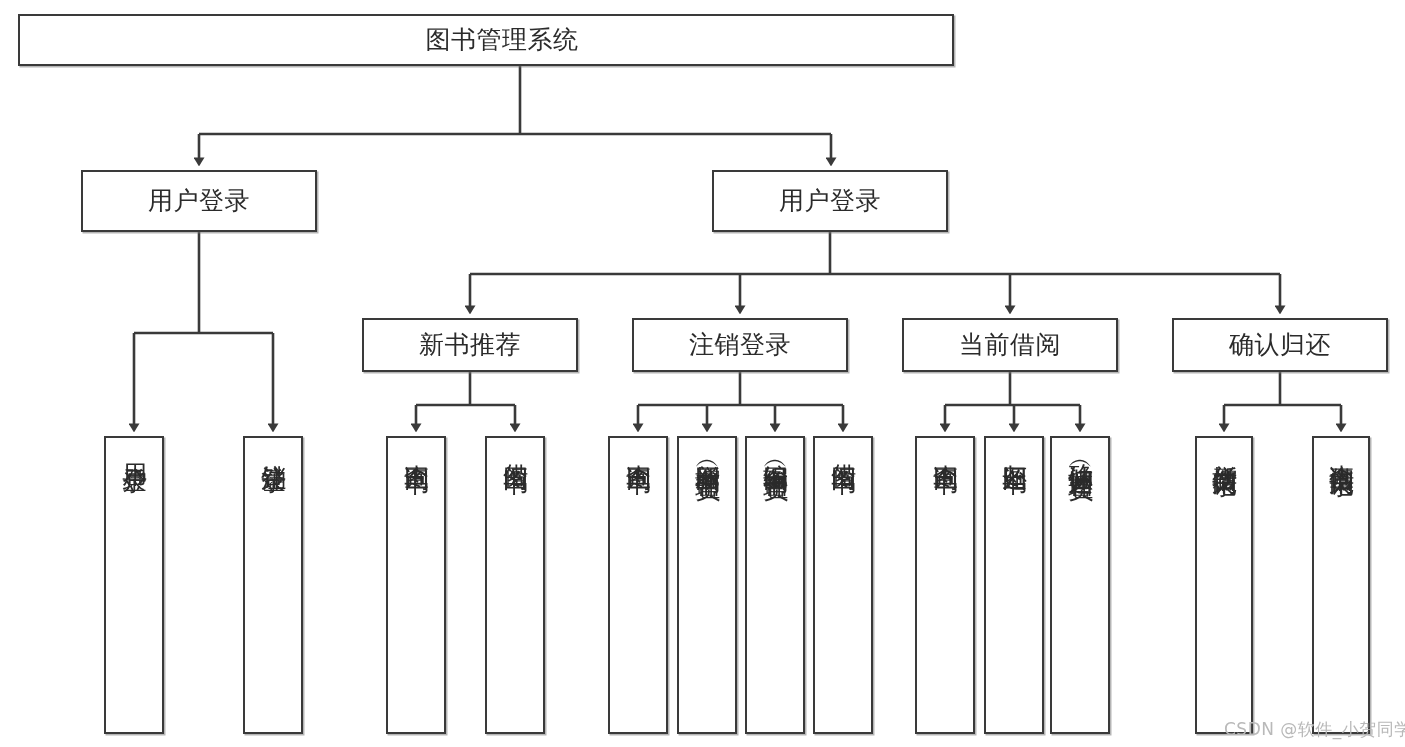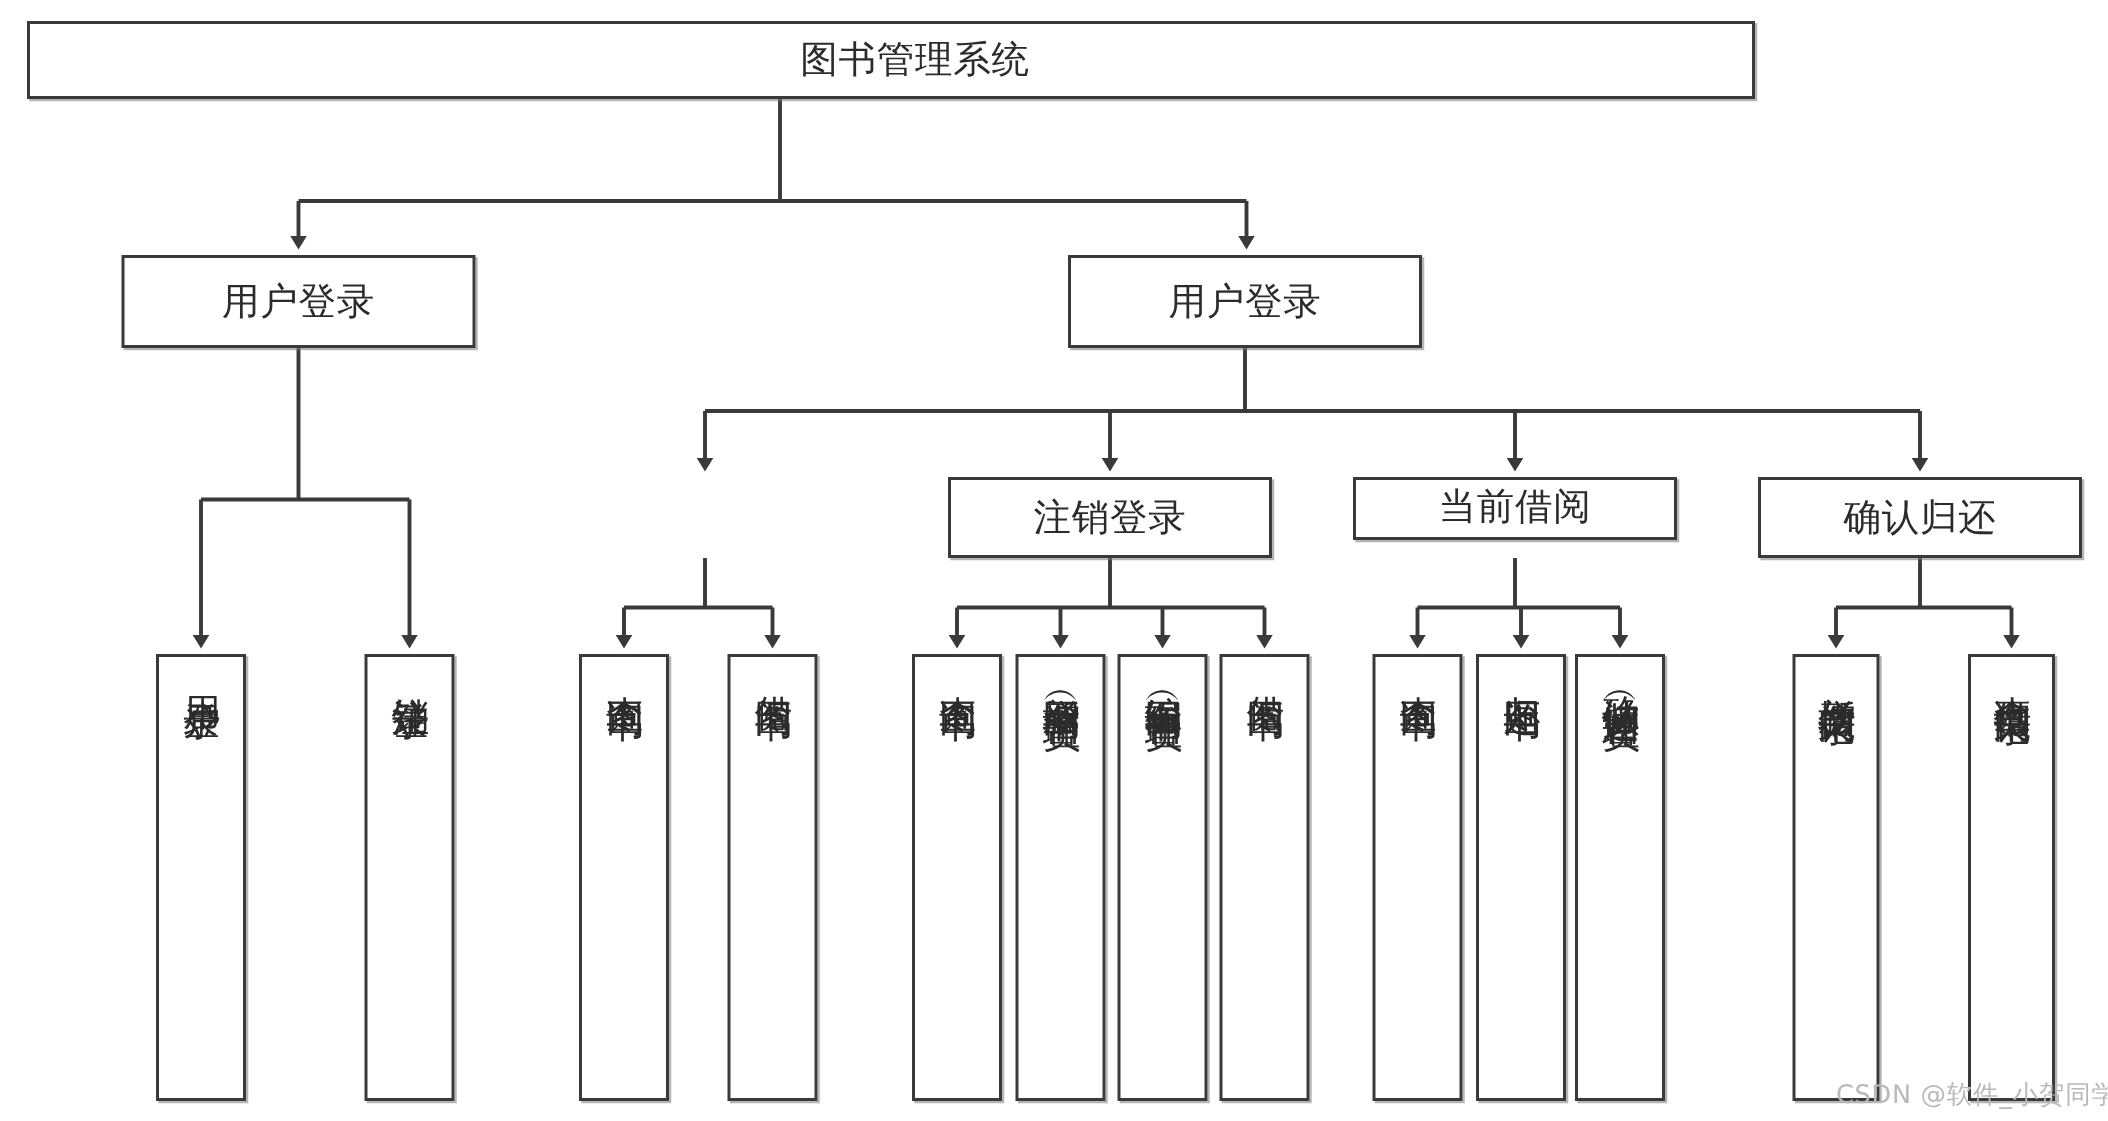--- a/index.html
+++ b/index.html
@@ -117,35 +117,38 @@
       <path d="M1014,405 L1014,424" marker-end="url(#arrow)"></path>
       <path d="M1080,405 L1080,424" marker-end="url(#arrow)"></path>
 
       <path d="M1280,372 L1280,405"></path>
       <path d="M1224,405 L1341,405"></path>
       <path d="M1224,405 L1224,424" marker-end="url(#arrow)"></path>
       <path d="M1341,405 L1341,424" marker-end="url(#arrow)"></path>
     </g>
   </svg>
 
-  <div class="node horiz" style="left: 18px; top: 14px; width: 1152px; height: 52px; padding-left: 32px;">
+  <div class="node horiz" style="left: 18px; top: 14px; width: 936px; height: 52px; padding-left: 32px;">
     <span class="lbl">图书管理系统</span>
   </div>
 
   <div class="node horiz" style="left: 81px; top: 170px; width: 236px; height: 62px;">
     <span class="lbl">用户登录</span>
   </div>
   <div class="node horiz" style="left: 712px; top: 170px; width: 236px; height: 62px;">
     <span class="lbl">用户登录</span>
   </div>
 
+  <div class="node horiz" style="left: 362px; top: 318px; width: 216px; height: 54px;">
+    <span class="lbl">新书推荐</span>
+  </div>
   <div class="node horiz" style="left: 632px; top: 318px; width: 216px; height: 54px;">
     <span class="lbl">注销登录</span>
   </div>
-  <div class="node horiz" style="left: 902px; top: 318px; width: 216px; height: 42px; font-family: Liberation Serif, serif;">
+  <div class="node horiz" style="left: 902px; top: 318px; width: 216px; height: 54px;">
     <span class="lbl">当前借阅</span>
   </div>
   <div class="node horiz" style="left: 1172px; top: 318px; width: 216px; height: 54px;">
     <span class="lbl">确认归还</span>
   </div>
 
   <div class="node vert" style="left: 104px; top: 436px; width: 60px; height: 298px;">
     <span class="lbl">用户登录</span>
   </div>
   <div class="node vert" style="left: 243px; top: 436px; width: 60px; height: 298px;">

